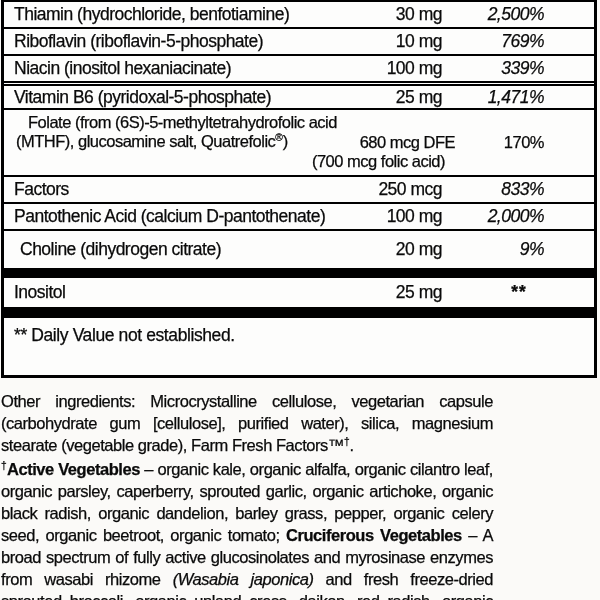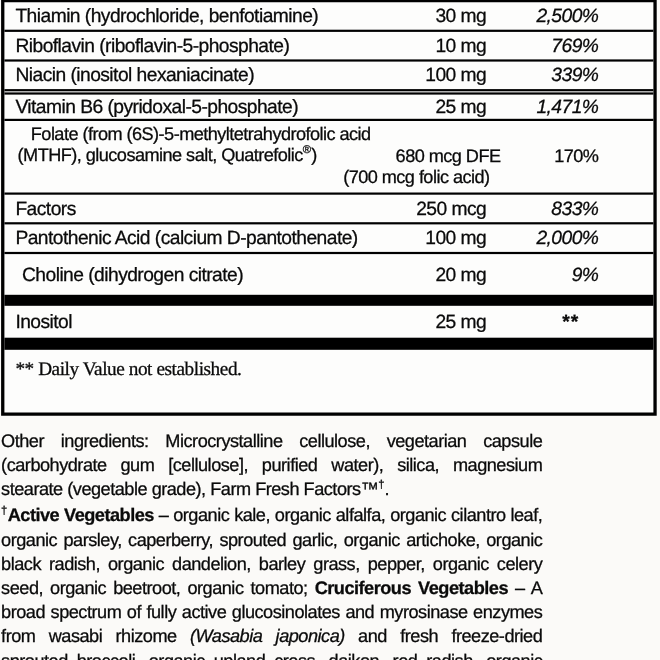--- a/index.html
+++ b/index.html
@@ -41,21 +41,21 @@
   .fl2{margin-left:12px;line-height:19px;}
   .famt{position:absolute;top:23px;right:139px;}
   .fsub{position:absolute;top:42px;right:149px;}
   .fdv{position:absolute;top:23px;right:50px;}
 
   .bar{height:10px;background:#000;}
   .bar.b2{height:11px;}
 
   .foot{
     display:flex;align-items:center;height:35px;padding-left:10px;
-    font-size:17.5px;letter-spacing:-0.4px;font-family:Liberation Serif, serif;
+    font-size:17.5px;letter-spacing:-0.4px;
   }
 
   
   .para{
     width:492px;margin:12px 0 0 1px;
     font-size:16.5px;line-height:22px;letter-spacing:-0.45px;
     text-align:justify;
     -webkit-text-stroke:0.25px currentColor;
   }
   .para.p2{margin-top:2px;}

